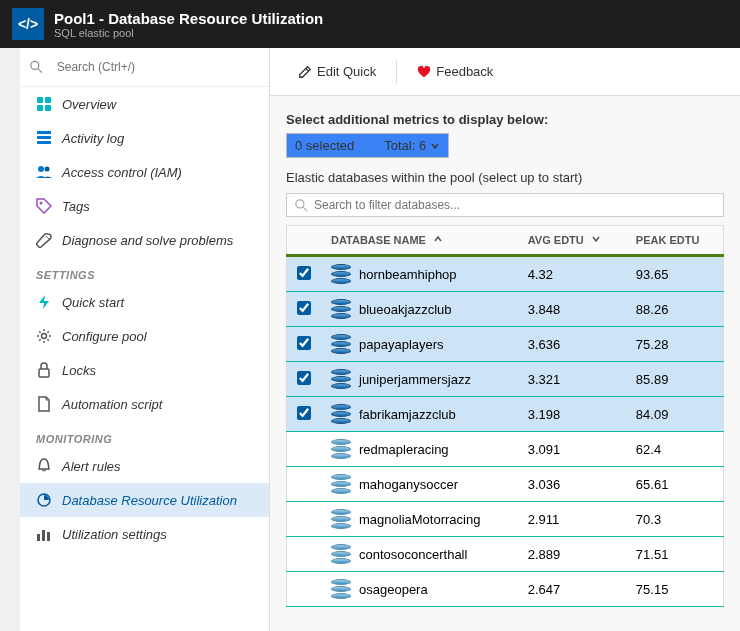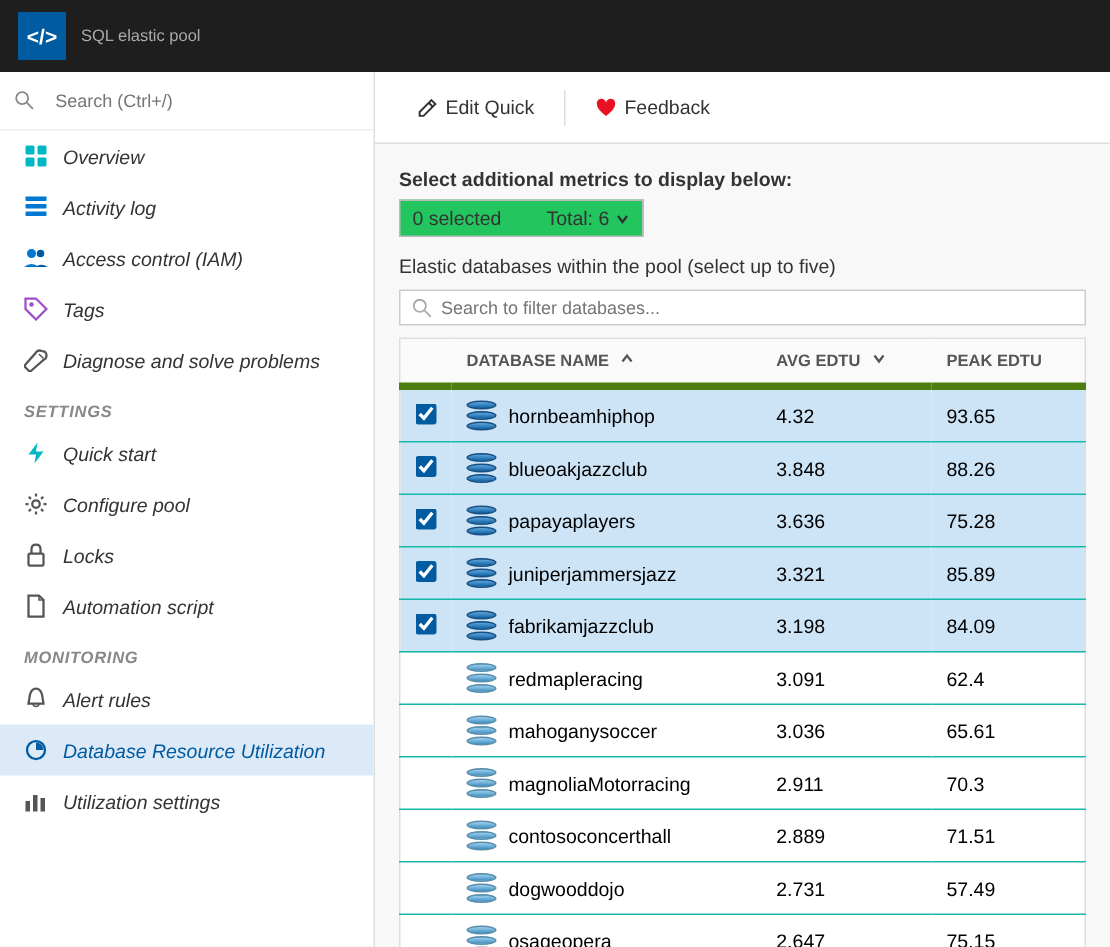--- a/index.html
+++ b/index.html
@@ -19,21 +19,21 @@
       width: 32px; height: 32px;
       background: #005ba1;
       display: flex; align-items: center; justify-content: center;
       color: white; font-weight: bold; font-size: 14px; margin-right: 10px;
       flex-shrink: 0;
     }
     .header-title { font-size: 15px; font-weight: 600; color: white; }
     .header-subtitle { font-size: 11px; color: #aaa; }
 
     
-    .main-layout { display: flex; flex: 1; overflow: hidden; }
+    .main-layout { display: flex; flex: 1; overflow: hidden; padding-left: 20px; }
 
     
     .sidebar {
       width: 250px;
       background: white;
       border-right: 1px solid #ddd;
       display: flex; flex-direction: column;
       overflow-y: auto;
       flex-shrink: 0;
     }
@@ -87,42 +87,42 @@
 
     .content-body { flex: 1; overflow-y: auto; padding: 16px; }
 
     .metrics-row {
       display: flex; align-items: center; gap: 8px; margin-bottom: 12px;
     }
     .metrics-label { font-size: 13px; color: #333; margin-bottom: 6px; font-weight: bold; }
     .metrics-dropdown {
       border: 1px solid #bbb;
       padding: 4px 8px;
-      background: #22c55e;
+      background: #3b82f6;
       display: flex; align-items: center; gap: 30px;
       cursor: pointer;
       font-size: 13px; color: #333;
     }
     .metrics-dropdown span { color: #333; }
 
     .section-title { font-size: 13px; color: #333; margin-bottom: 8px; }
     .filter-row {
       display: flex; align-items: center;
       border: 1px solid #ccc; background: white;
       padding: 4px 8px; gap: 6px; margin-bottom: 8px;
     }
     .filter-row input {
       border: none; outline: none; font-size: 12px; color: #888; flex: 1;
     }
 
     
     .db-table { width: 100%; background: white; border: 1px solid #ddd; border-collapse: collapse; }
     .db-table th {
       padding: 8px 10px; text-align: left; font-size: 11px; font-weight: 600;
-      color: #555; border-bottom: 5px solid #4d7c0f; white-space: nowrap;
+      color: #555; border-bottom: 3px solid #4d7c0f; white-space: nowrap;
       background: #fafafa;
       cursor: pointer;
     }
     .db-table td { padding: 7px 10px; font-size: 13px; border-bottom: 1px solid #14b8a6; }
     .db-table tr.selected { background: #cde4f7; }
 
     .db-icon-img {
       display: inline-flex; flex-direction: column; gap: 1px;
     }
     .db-layer {
@@ -141,20 +141,21 @@
     .col-name { display: flex; align-items: center; gap: 8px; }
   </style>
 </head>
 <body>
 
 <div class="header">
   <div class="header-icon">
     <span>&lt;/&gt;</span>
   </div>
   <div>
+    <div class="header-title">Pool1 - Database Resource Utilization</div>
     <div class="header-subtitle">SQL elastic pool</div>
   </div>
 </div>
 
 <div class="main-layout">
 
   <div class="sidebar">
     <div class="sidebar-search">
       <svg width="14" height="14" viewBox="0 0 16 16" fill="#888">
           <circle cx="6" cy="6" r="5" stroke="#888" stroke-width="1.5" fill="none"></circle>
@@ -289,21 +290,21 @@
           <span>0 selected</span>
           <span style="display:flex;align-items:center;gap:4px;">
             <span>Total: 6</span>
             <svg width="10" height="10" viewBox="0 0 10 10">
                 <polyline points="2,3 5,7 8,3" fill="none" stroke="#333" stroke-width="1.5"></polyline>
               </svg>
           </span>
         </div>
       </div>
 
-      <div class="section-title">Elastic databases within the pool (select up to five)</div>
+      <div class="section-title">Elastic databases within the pool (select up to start)</div>
 
       <div class="filter-row">
         <svg width="13" height="13" viewBox="0 0 16 16">
             <circle cx="6" cy="6" r="5" stroke="#aaa" stroke-width="1.5" fill="none"></circle>
             <line x1="10" y1="10" x2="15" y2="15" stroke="#aaa" stroke-width="1.5"></line>
           </svg>
         <input type="text" placeholder="Search to filter databases..." style="">
       </div>
 
       <table class="db-table">
@@ -463,35 +464,20 @@
             </tr>
             <tr>
               <td style="text-align: center;"></td>
               <td>
                 <div class="col-name">
                   <div class="db-icon-img" style="display: inline-flex; flex-direction: column; gap: 1px;">
                     <div class="db-layer"></div>
                     <div class="db-layer"></div>
                     <div class="db-layer"></div>
                   </div>
-                  <span>dogwooddojo</span>
-                </div>
-              </td>
-              <td>2.731</td>
-              <td>57.49</td>
-            </tr>
-            <tr>
-              <td style="text-align: center;"></td>
-              <td>
-                <div class="col-name">
-                  <div class="db-icon-img" style="display: inline-flex; flex-direction: column; gap: 1px;">
-                    <div class="db-layer"></div>
-                    <div class="db-layer"></div>
-                    <div class="db-layer"></div>
-                  </div>
                   <span>osageopera</span>
                 </div>
               </td>
               <td>2.647</td>
               <td>75.15</td>
             </tr>
           </tbody>
       </table>
     </div>
   </div>

